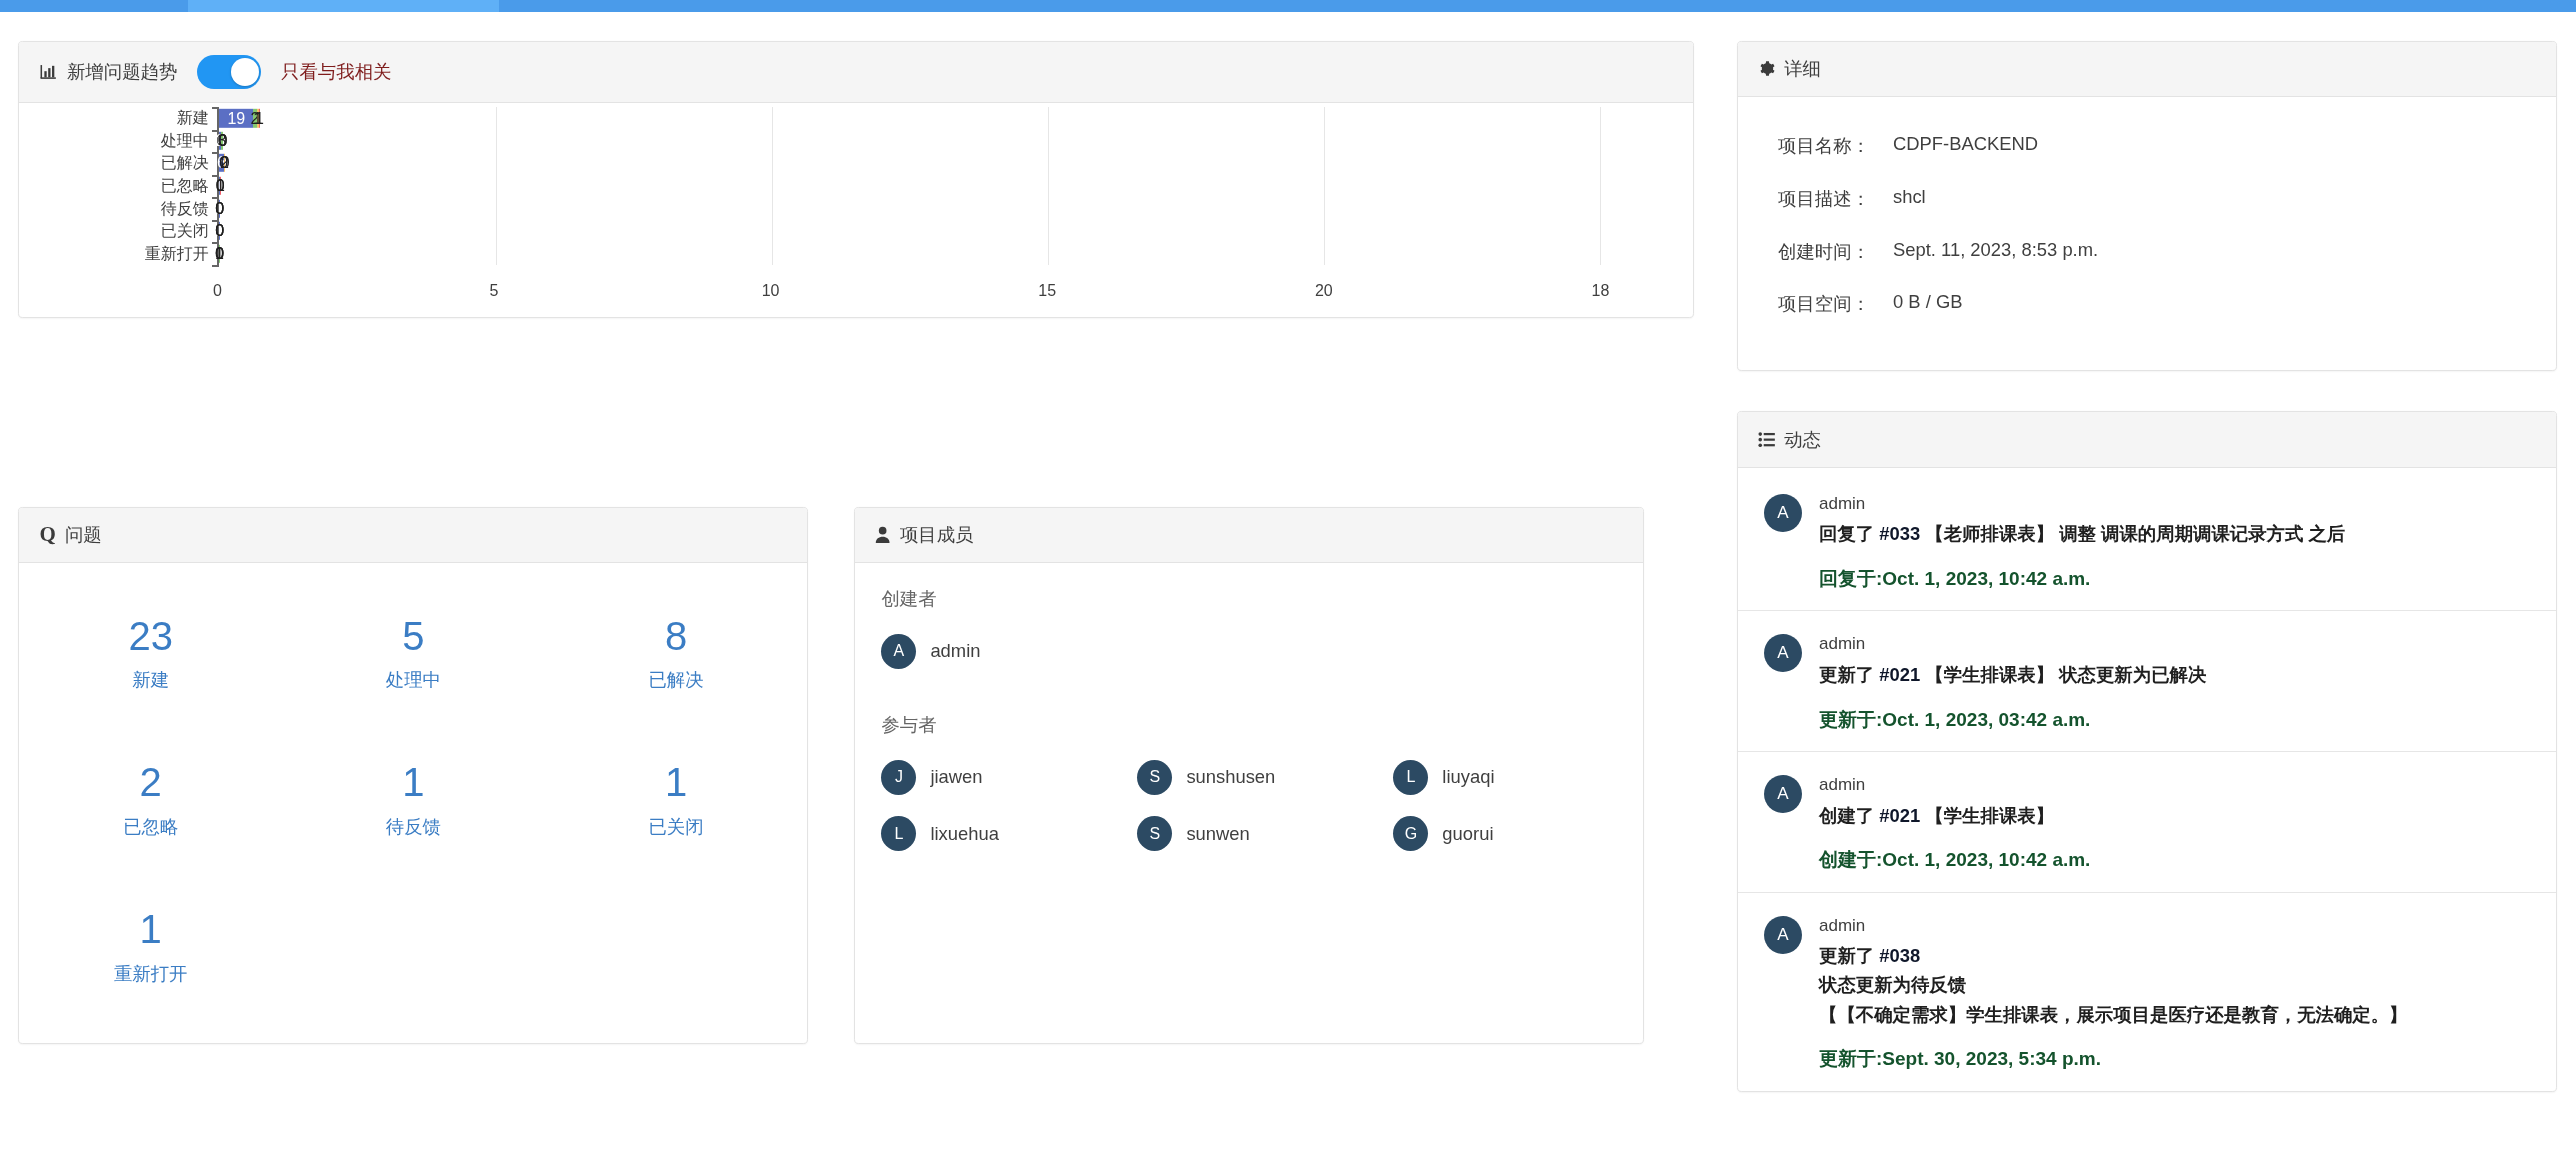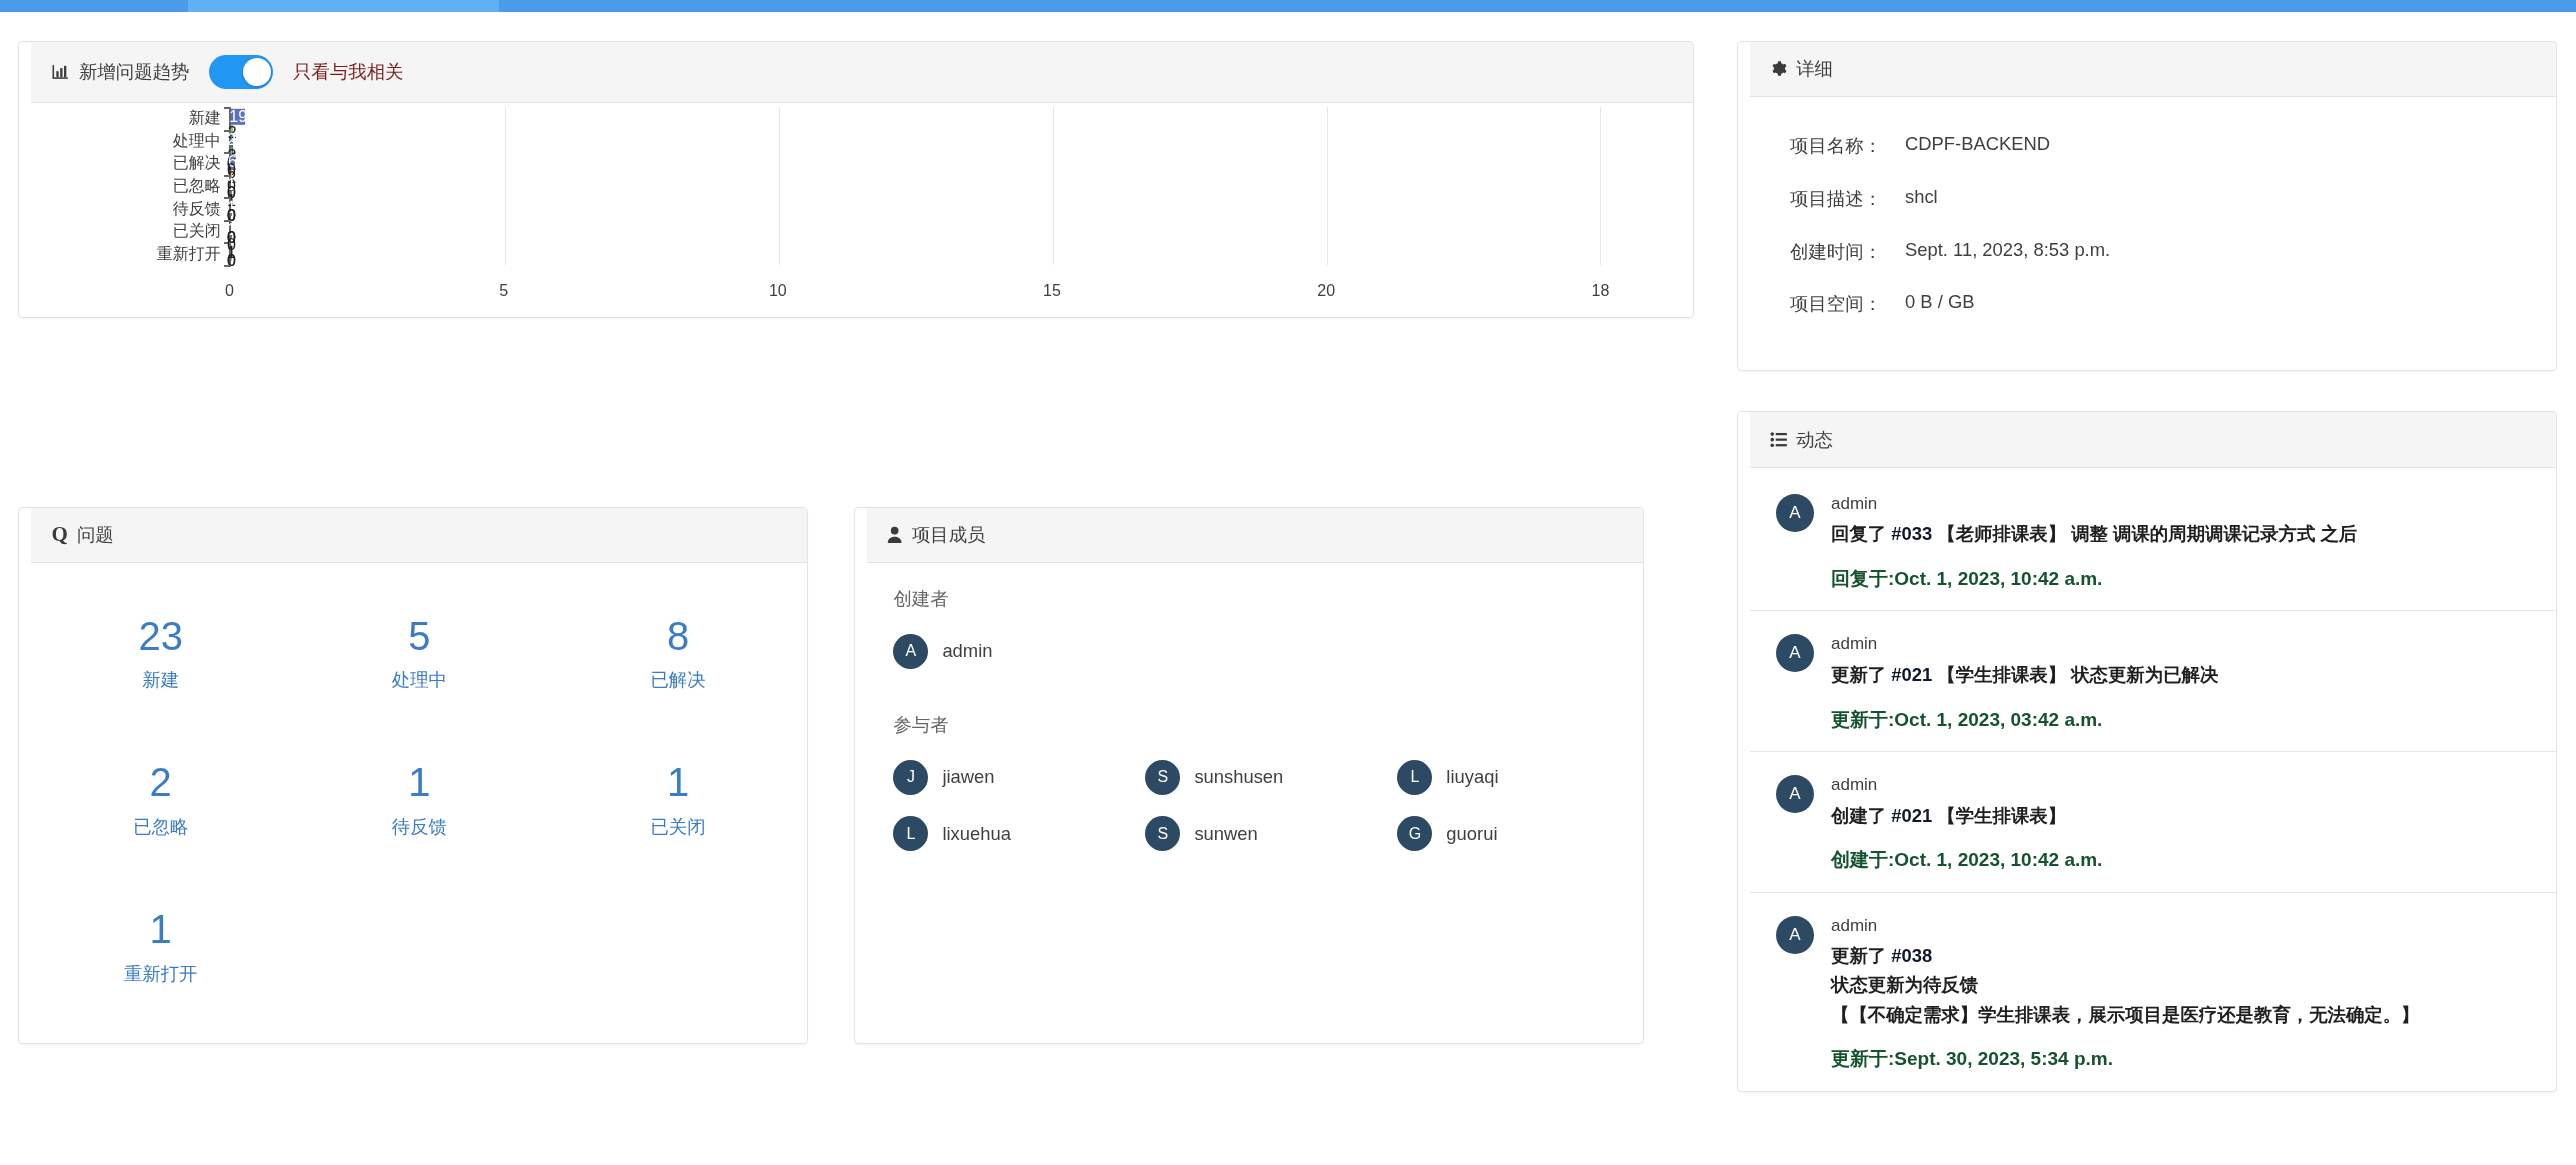--- a/index.html
+++ b/index.html
@@ -20,21 +20,20 @@
   .col-left  { position: absolute; left: 18.4px;   top: 29px; width: 1676px; }
   .col-right { position: absolute; left: 1737px; top: 29px; width: 820px; }
 
   
   .card {
     background: #ffffff;
     border: 0.8px solid #e3e3e3;
     border-radius: 4.6px;
     box-shadow: 0 0.8px 1.5px rgba(0,0,0,0.045);
     overflow: hidden;
-    padding-left: 12px;
   }
   .card-head {
     background: #f5f5f5;
     border-bottom: 0.8px solid #e3e3e3;
     padding: 14.6px 20px;
     font-size: 18.4px;
     color: #3f3f3f;
     display: flex;
     align-items: center;
     gap: 9.2px;
@@ -71,21 +70,21 @@
     position: absolute; left: 178px; top: 0; right: 73px; height: 158px;
     border-left: 2.3px solid #666;
   }
   .gridline { position: absolute; top: 0; bottom: 0; width: 0.8px; background: #e6e6e6; }
   .tickmark { position: absolute; left: -7px; width: 7px; height: 2.3px; background: #666; }
   .rowlabel {
     position: absolute; right: calc(100% + 10.7px);
     font-size: 16px; color: #3f3f3f; white-space: nowrap;
     transform: translateY(-50%);
   }
-  .bar { position: absolute; height: 18.4px; display: flex; transform: translateY(-50%); flex-direction: column; }
+  .bar { position: absolute; height: 18.4px; display: flex; transform: translateY(-50%); }
   .seg { position: relative; display: flex; align-items: center; justify-content: center; }
   .seg .val { font-size: 16px; line-height: 1; white-space: nowrap; }
   .seg.z { width: 0; overflow: visible; }
   .seg.z .val { position: absolute; left: 50%; transform: translateX(-50%); }
   .xaxis { position: absolute; left: 178px; right: 73px; top: 163px; height: 31px; }
   .xtick { position: absolute; top: 12.3px; font-size: 16px; color: #3f3f3f; transform: translateX(-50%); }
 
   
   .row2 { position: absolute; left: 18.4px; top: 495px; width: 1676px; display: flex; gap: 46px; }
   .issues-card { width: 790px; height: 537px; }

